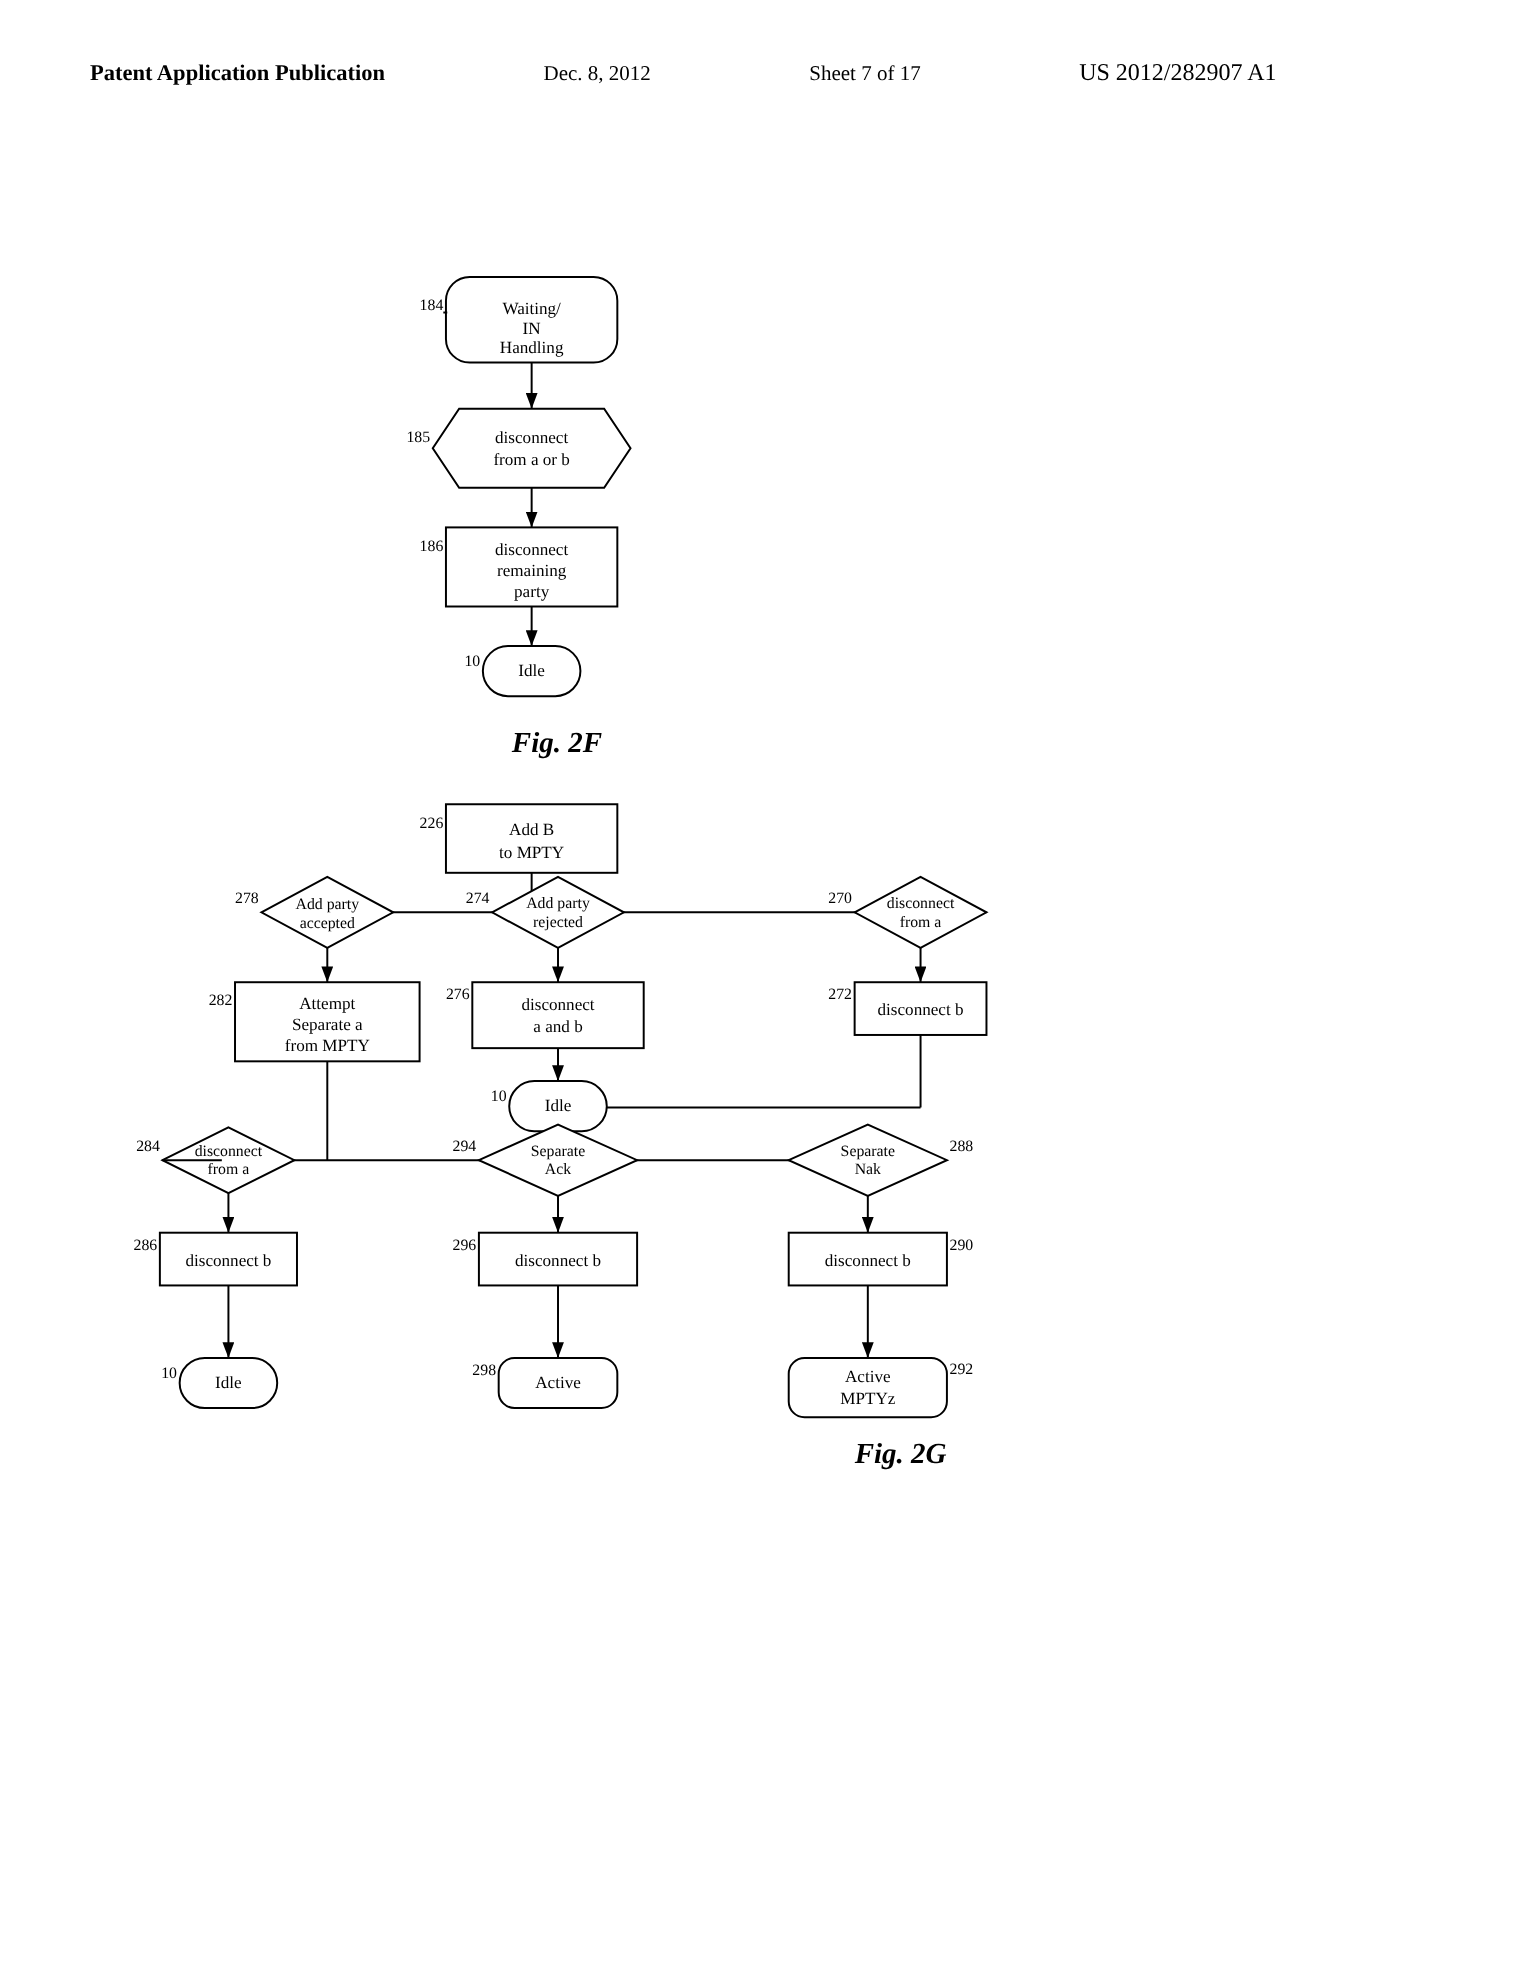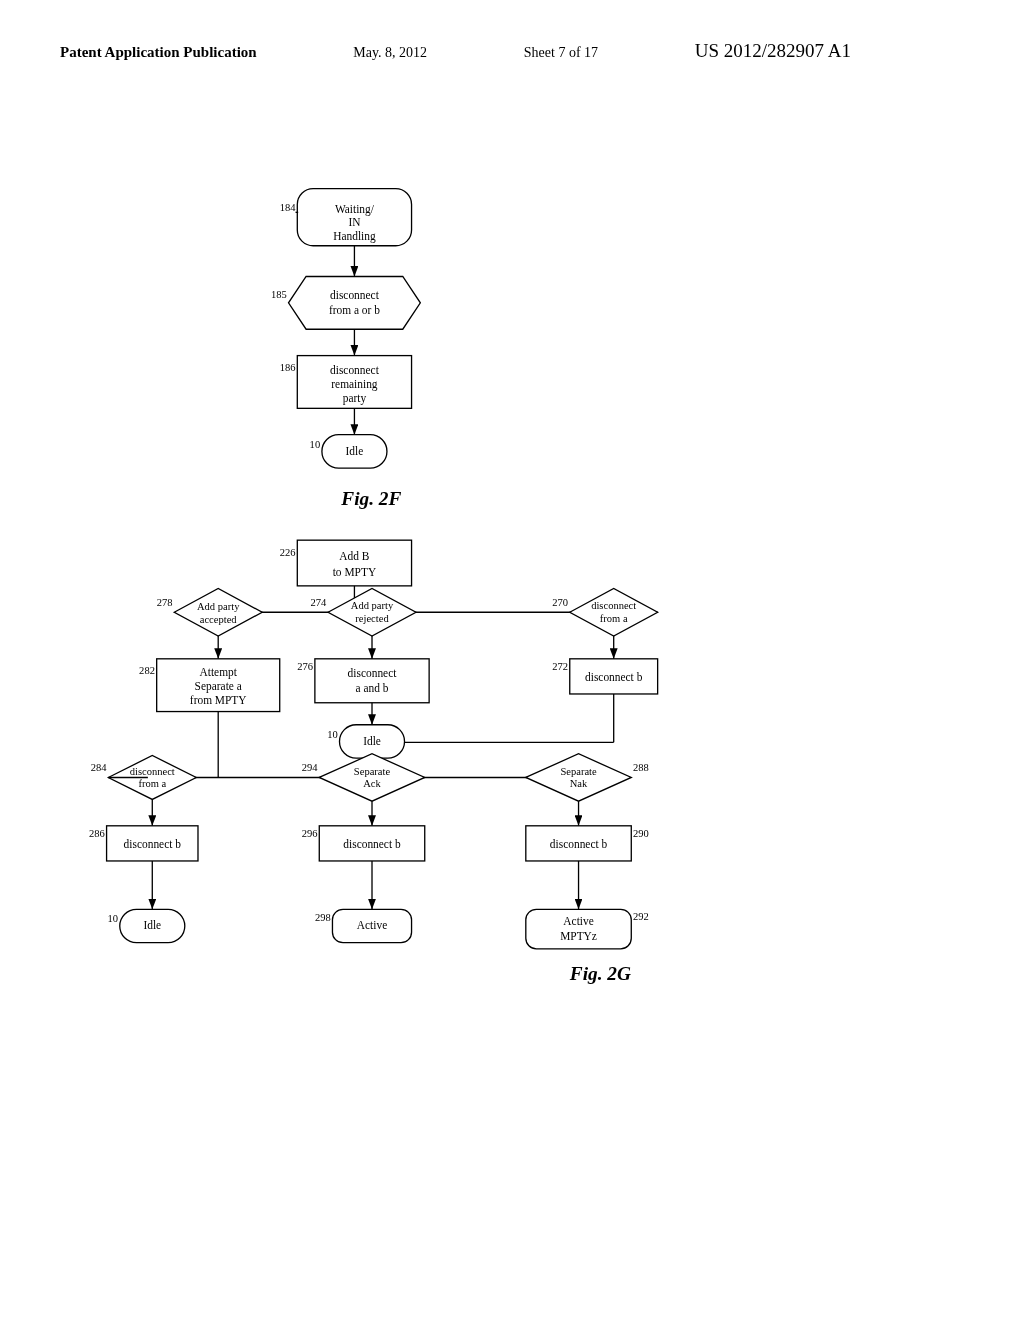--- a/index.html
+++ b/index.html
@@ -24,21 +24,21 @@
     .header {
       display: flex;
       justify-content: space-between;
       align-items: baseline;
       border-bottom: none;
       margin-bottom: 30px;
       font-size: 14px;
     }
     .header-left { font-weight: bold; font-size: 15px; }
     .header-center { font-size: 14px; }
-    .header-right { font-size: 19px; }
+    .header-right { font-size: 16px; }
 
     
     .diagram-area {
       position: relative;
       width: 100%;
     }
 
     svg.main-diagram {
       width: 100%;
       height: 1160px;
@@ -85,21 +85,21 @@
       fill: none;
     }
   </style>
 </head>
 <body>
 
 <div class="page">
 
   <div class="header">
     <span class="header-left">Patent Application Publication</span>
-    <span class="header-center">May. 8, 2012</span>
+    <span class="header-center">Dec. 8, 2012</span>
     <span class="header-center">Sheet 7 of 17</span>
     <span class="header-right">US 2012/282907 A1</span>
   </div>
 
   <div class="diagram-area">
     <svg class="main-diagram" viewBox="0 0 900 1160" xmlns="http://www.w3.org/2000/svg">
       <defs>
         <marker id="arrowhead" markerWidth="8" markerHeight="6" refX="8" refY="3" orient="auto">
           <polygon points="0 0, 8 3, 0 6" fill="black"></polygon>
         </marker>

